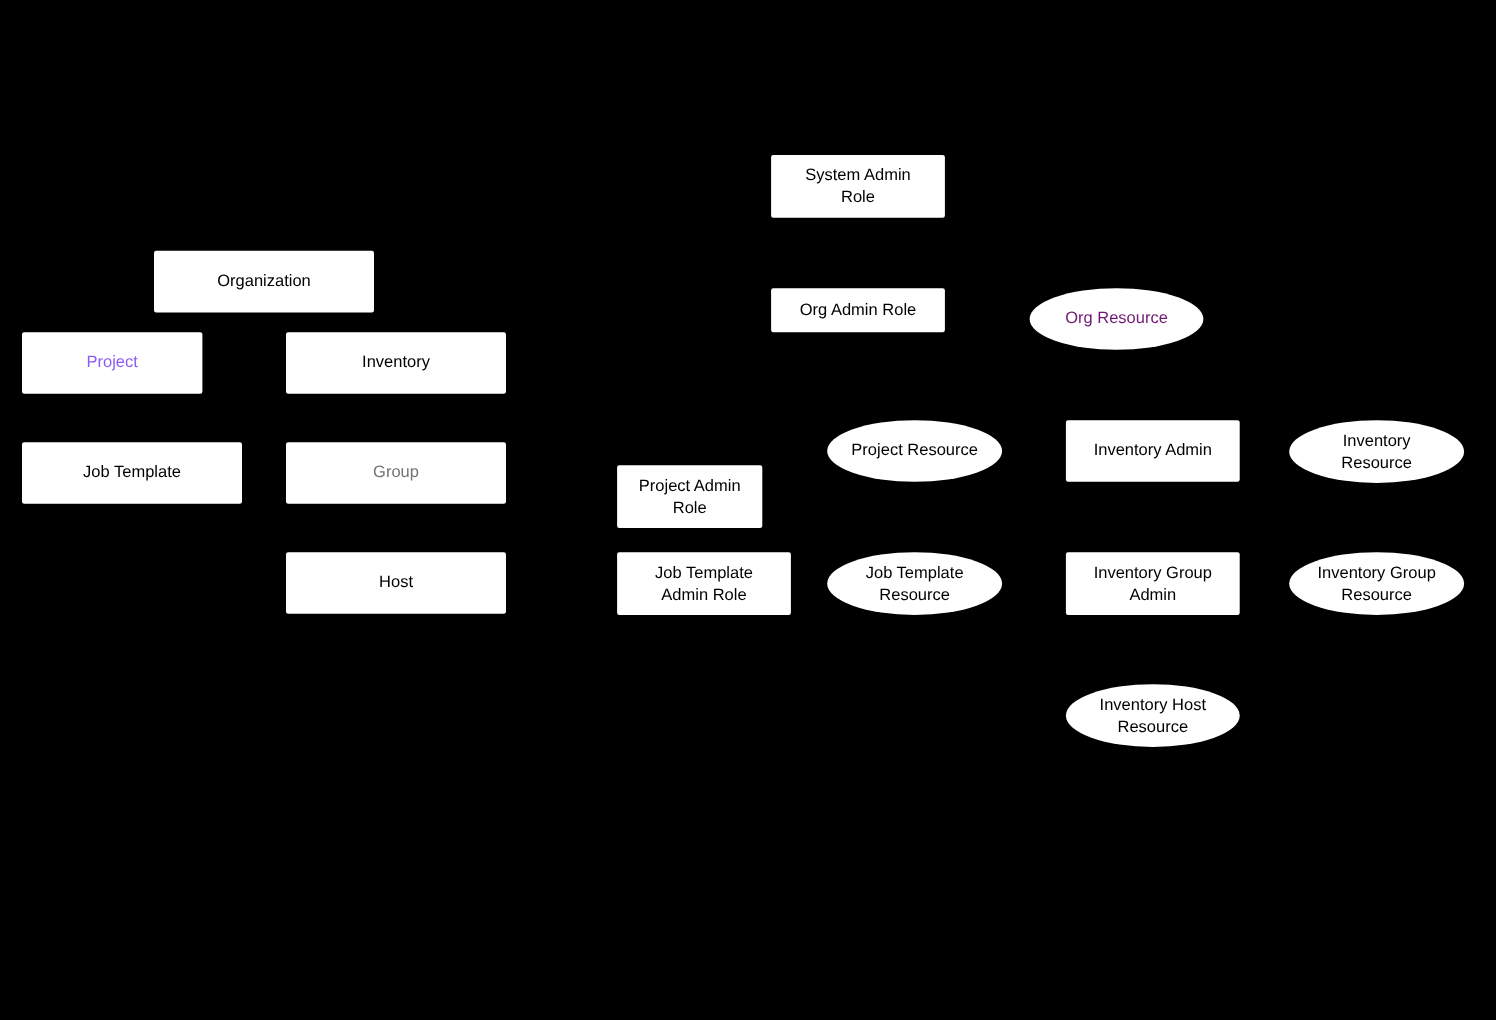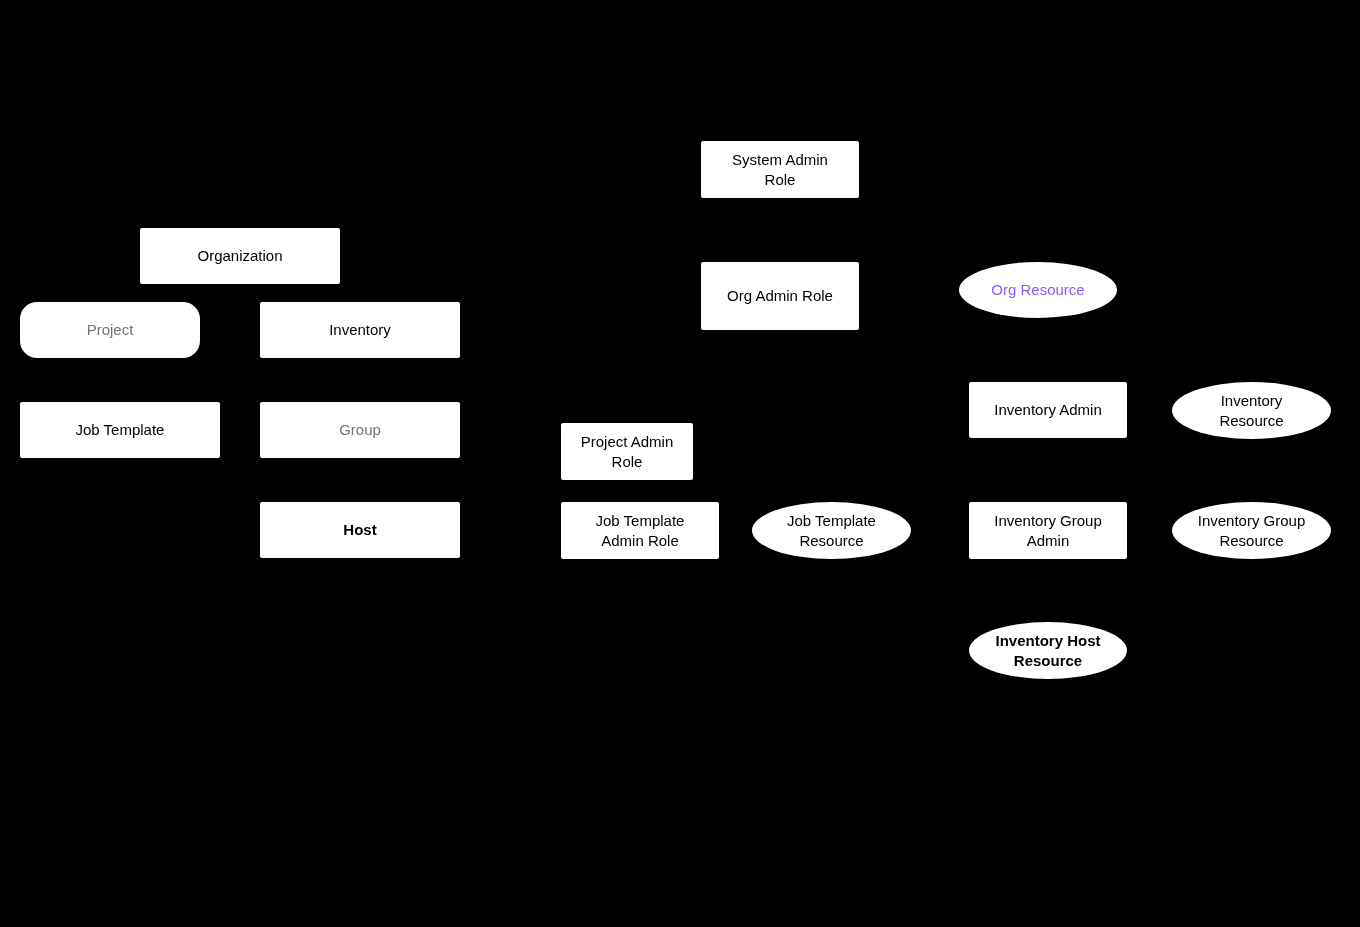--- a/index.html
+++ b/index.html
@@ -34,37 +34,38 @@
   }
   .pill {
     border-radius: 50% / 50%;
   }
 </style>
 </head>
 <body>
 
 <div id="canvas" style="background: rgb(0, 0, 0);">
     <div class="node rect" style="left: 140px; top: 201px; width: 200px; height: 56px; background: rgb(255, 255, 255); color: rgb(0, 0, 0); margin-top: 27px;">Organization</div>
-    <div class="node rect" style="left: 20px; top: 302px; width: 180px; height: 56px; background: rgb(255, 255, 255); color: #737373; border-radius: 17px;">Project</div>
+    <div class="node rect" style="left: 20px; top: 302px; width: 164px; height: 56px; background: rgb(255, 255, 255); color: #8b5cf6;">Project</div>
     <div class="node rect" style="left: 260px; top: 302px; width: 200px; height: 56px; background: rgb(255, 255, 255); color: rgb(0, 0, 0);">Inventory</div>
     <div class="node rect" style="left: 20px; top: 402px; width: 200px; height: 56px; background: rgb(255, 255, 255); color: rgb(0, 0, 0);">Job Template</div>
     <div class="node rect" style="left: 260px; top: 402px; width: 200px; height: 56px; background: rgb(255, 255, 255); color: #737373;">Group</div>
-    <div class="node rect" style="left: 260px; top: 502px; width: 200px; height: 56px; background: rgb(255, 255, 255); color: rgb(0, 0, 0); font-weight: bold;">Host</div>
+    <div class="node rect" style="left: 260px; top: 502px; width: 200px; height: 56px; background: rgb(255, 255, 255); color: rgb(0, 0, 0);">Host</div>
     <div class="node rect" style="left: 701px; top: 141px; width: 158px; height: 57px; background: rgb(255, 255, 255); color: rgb(0, 0, 0);">System Admin
 Role</div>
-    <div class="node rect" style="left: 701px; top: 262px; width: 158px; height: 68px; background: rgb(255, 255, 255); color: rgb(0, 0, 0);">Org Admin Role</div>
-    <div class="node pill" style="left: 959px; top: 262px; width: 158px; height: 56px; background: rgb(255, 255, 255); color: #8b5cf6;">Org Resource</div>
+    <div class="node rect" style="left: 701px; top: 262px; width: 158px; height: 40px; background: rgb(255, 255, 255); color: rgb(0, 0, 0);">Org Admin Role</div>
+    <div class="node pill" style="left: 936px; top: 262px; width: 158px; height: 56px; background: rgb(255, 255, 255); color: #701a75;">Org Resource</div>
     <div class="node rect" style="left: 561px; top: 382px; width: 132px; height: 57px; background: rgb(255, 255, 255); color: rgb(0, 0, 0); margin-top: 41px;">Project Admin
 Role</div>
+    <div class="node pill" style="left: 752px; top: 382px; width: 159px; height: 56px; background: rgb(255, 255, 255); color: rgb(0, 0, 0);">Project Resource</div>
     <div class="node rect" style="left: 969px; top: 382px; width: 158px; height: 56px; background: rgb(255, 255, 255); color: rgb(0, 0, 0);">Inventory Admin</div>
     <div class="node pill" style="left: 1172px; top: 382px; width: 159px; height: 57px; background: rgb(255, 255, 255); color: rgb(0, 0, 0);">Inventory
 Resource</div>
     <div class="node rect" style="left: 561px; top: 502px; width: 158px; height: 57px; background: rgb(255, 255, 255); color: rgb(0, 0, 0);">Job Template
 Admin Role</div>
     <div class="node pill" style="left: 752px; top: 502px; width: 159px; height: 57px; background: rgb(255, 255, 255); color: rgb(0, 0, 0);">Job Template
 Resource</div>
     <div class="node rect" style="left: 969px; top: 502px; width: 158px; height: 57px; background: rgb(255, 255, 255); color: rgb(0, 0, 0);">Inventory Group
 Admin</div>
     <div class="node pill" style="left: 1172px; top: 502px; width: 159px; height: 57px; background: rgb(255, 255, 255); color: rgb(0, 0, 0);">Inventory Group
 Resource</div>
-    <div class="node pill" style="left: 969px; top: 622px; width: 158px; height: 57px; background: rgb(255, 255, 255); color: rgb(0, 0, 0); font-weight: bold;">Inventory Host
+    <div class="node pill" style="left: 969px; top: 622px; width: 158px; height: 57px; background: rgb(255, 255, 255); color: rgb(0, 0, 0);">Inventory Host
 Resource</div>
   </div>
 
 </body></html>

